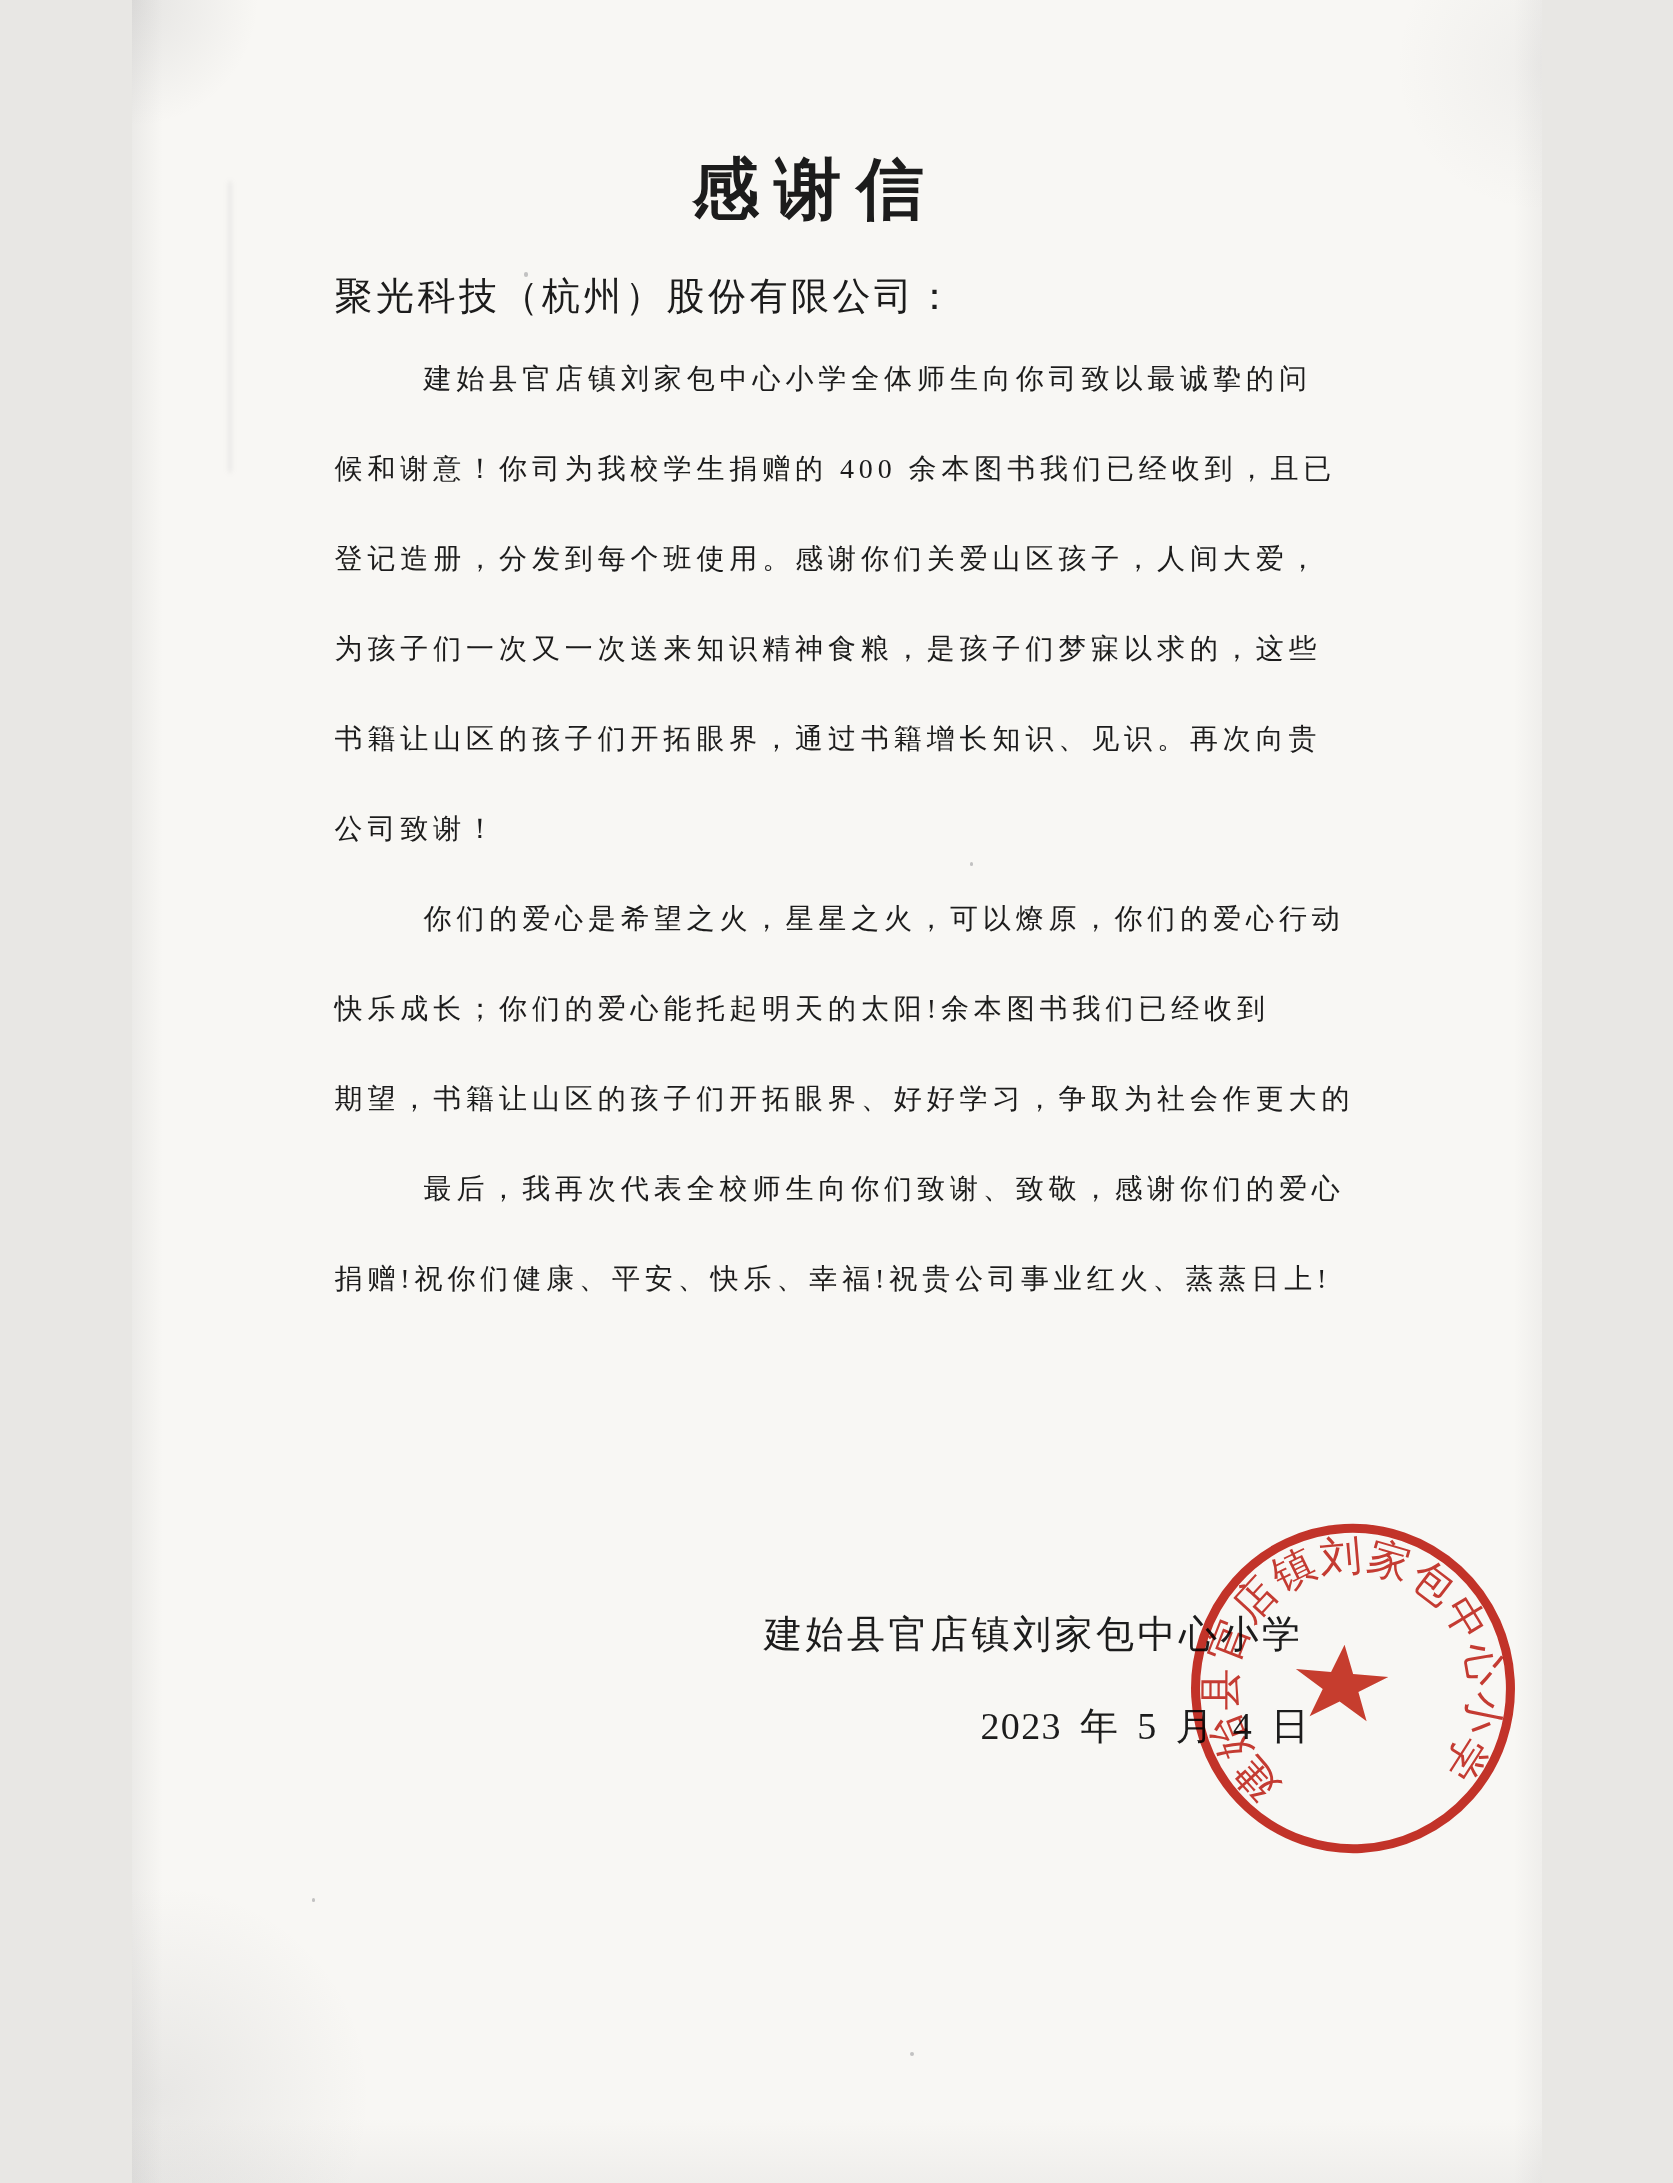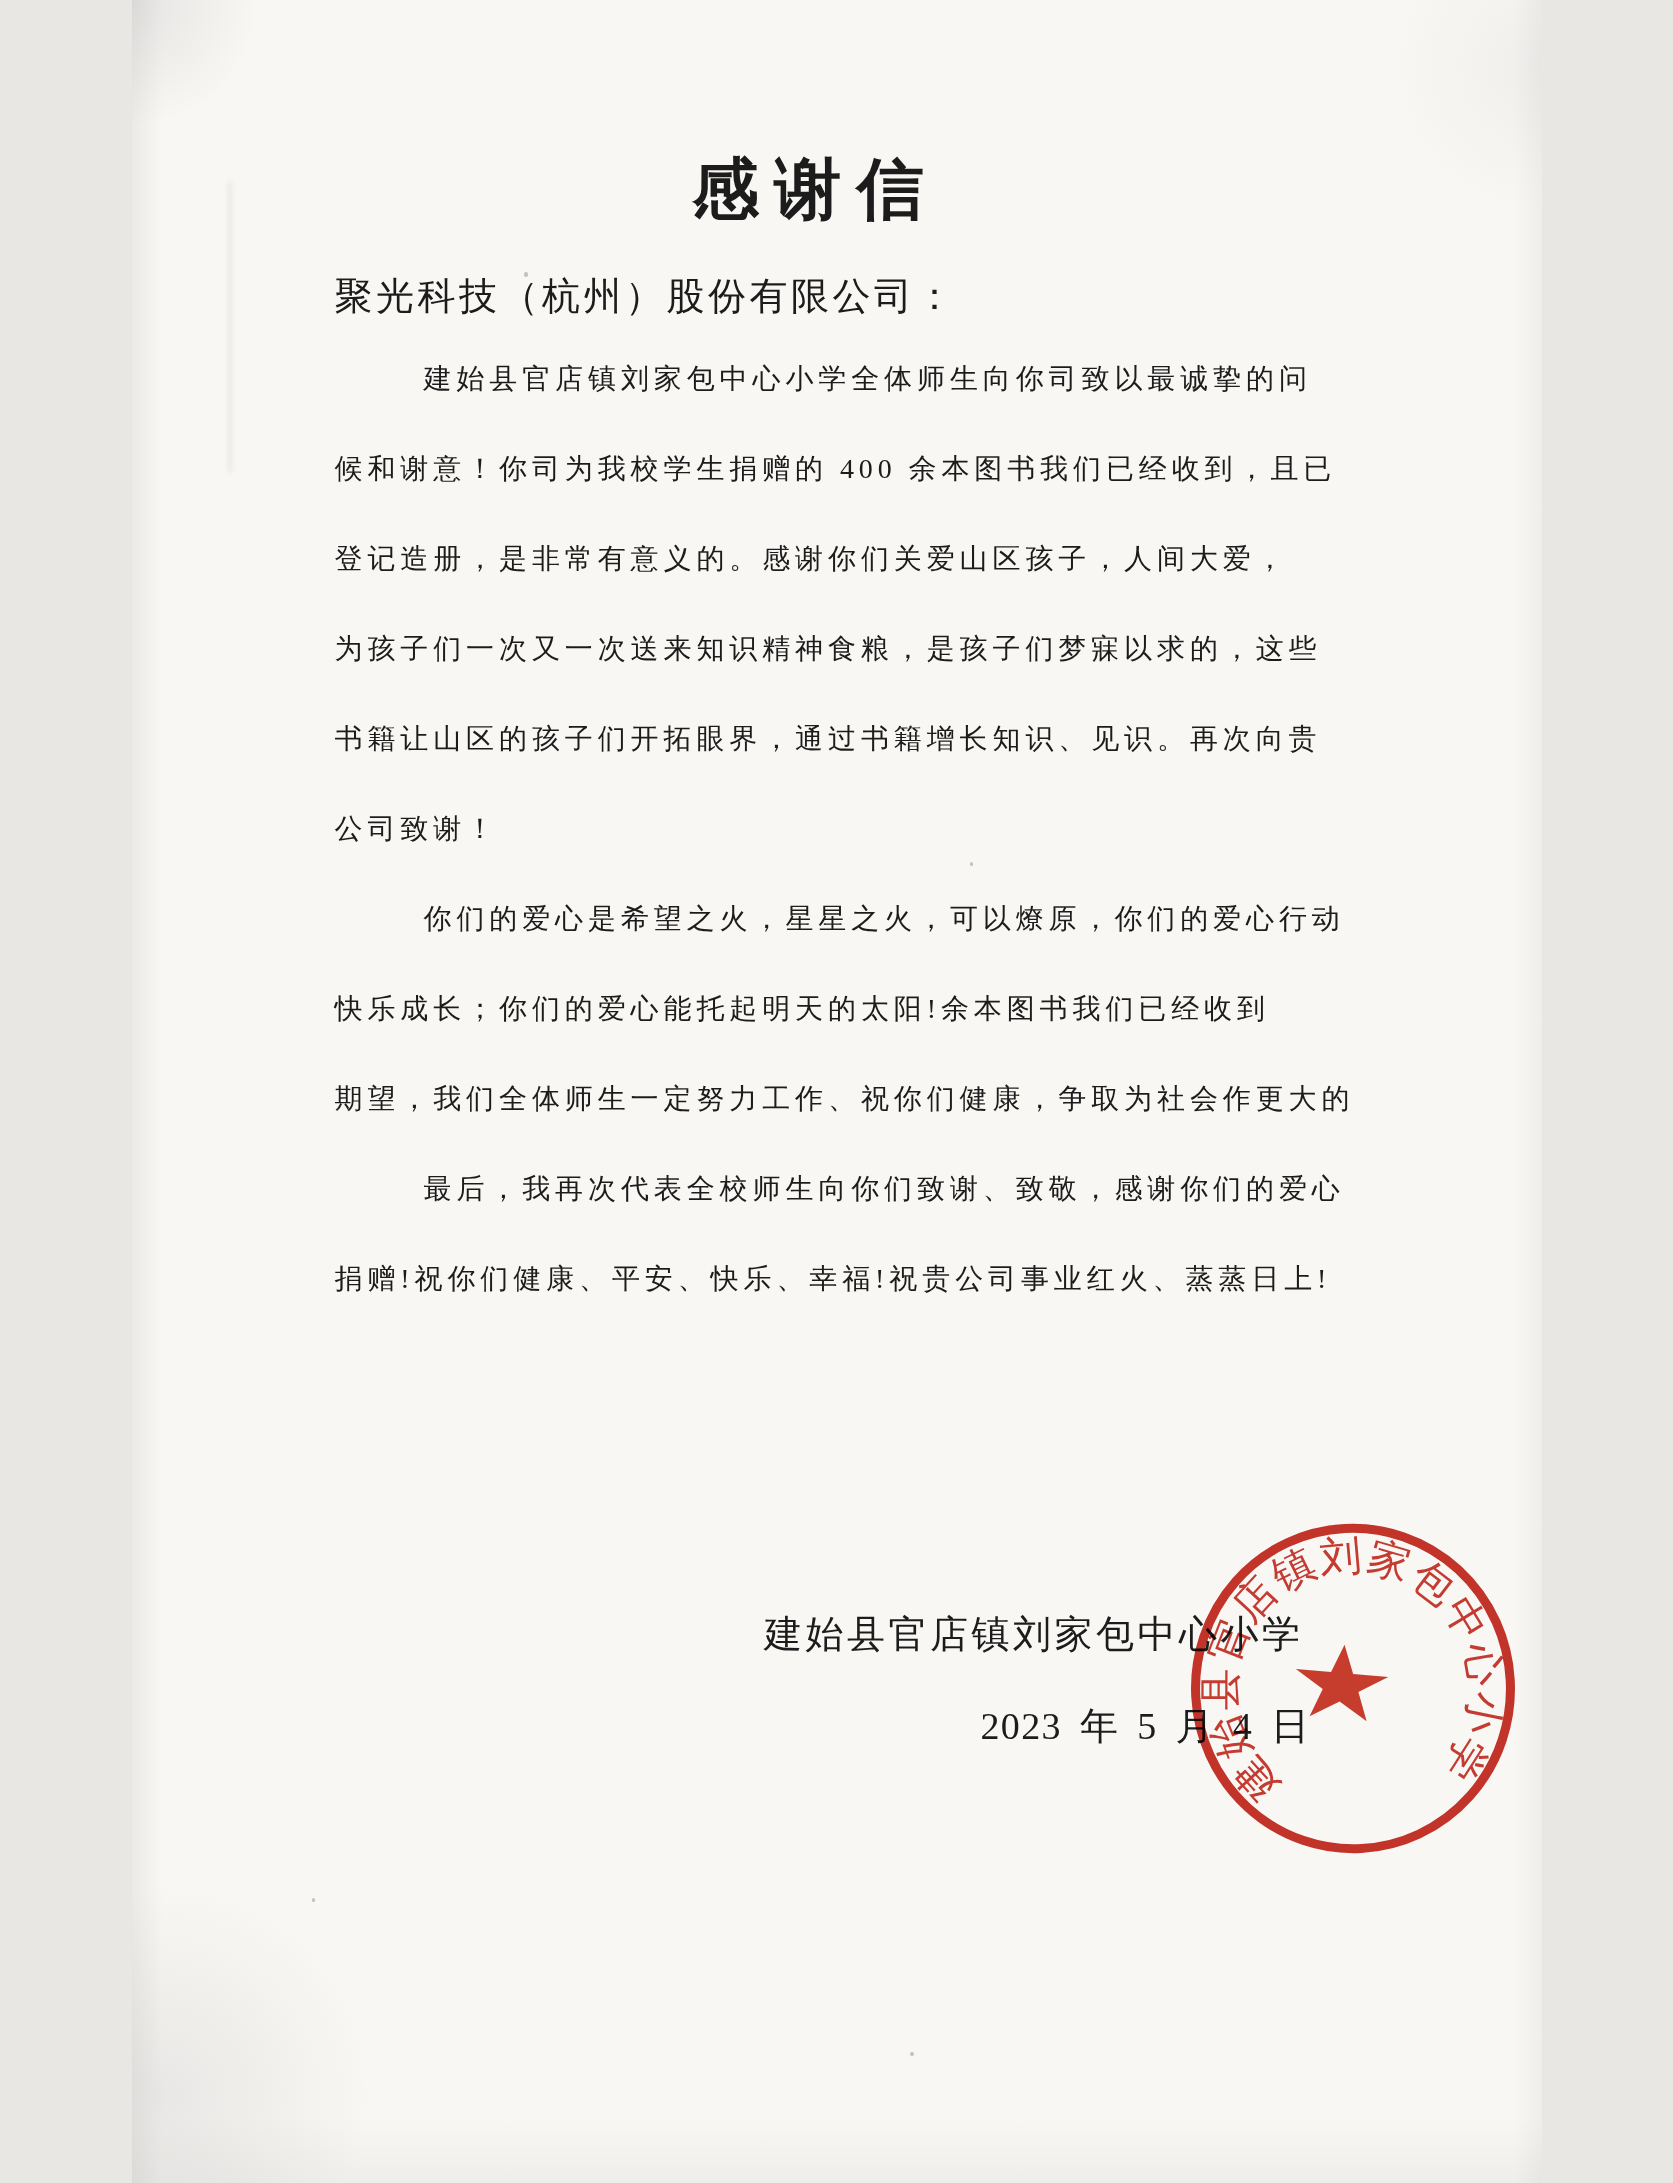--- a/index.html
+++ b/index.html
@@ -121,27 +121,27 @@
     <div class="speck" style="left:778px; top:2052px; width:4.2px; height:4.2px;"></div>
   </div>
 
   <h1 class="title">感谢信</h1>
 
   <div class="salutation">聚光科技（杭州）股份有限公司：</div>
 
   <div class="body-text">
       <div class="line indent">建始县官店镇刘家包中心小学全体师生向你司致以最诚挚的问</div>
       <div class="line">候和谢意！你司为我校学生捐赠的 400 余本图书我们已经收到，且已</div>
-      <div class="line">登记造册，是非常有意义的。感谢你们关爱山区孩子，人间大爱，</div>
+      <div class="line">登记造册，分发到每个班使用。感谢你们关爱山区孩子，人间大爱，</div>
       <div class="line">为孩子们一次又一次送来知识精神食粮，是孩子们梦寐以求的，这些</div>
       <div class="line">书籍让山区的孩子们开拓眼界，通过书籍增长知识、见识。再次向贵</div>
       <div class="line">公司致谢！</div>
       <div class="line indent">你们的爱心是希望之火，星星之火，可以燎原，你们的爱心行动</div>
       <div class="line">快乐成长；你们的爱心能托起明天的太阳!余本图书我们已经收到</div>
-      <div class="line">期望，我们全体师生一定努力工作、祝你们健康，争取为社会作更大的</div>
+      <div class="line">期望，书籍让山区的孩子们开拓眼界、好好学习，争取为社会作更大的</div>
       <div class="line indent">最后，我再次代表全校师生向你们致谢、致敬，感谢你们的爱心</div>
       <div class="line">捐赠!祝你们健康、平安、快乐、幸福!祝贵公司事业红火、蒸蒸日上!</div>
     </div>
 
   <div class="signature">建始县官店镇刘家包中心小学</div>
 
   <div class="date">2023 年 5 月 4 日</div>
 
   <svg class="stamp" viewBox="0 0 482 478" aria-hidden="true">
     <ellipse class="seal-ring" cx="241" cy="239" rx="226" ry="230"></ellipse>

